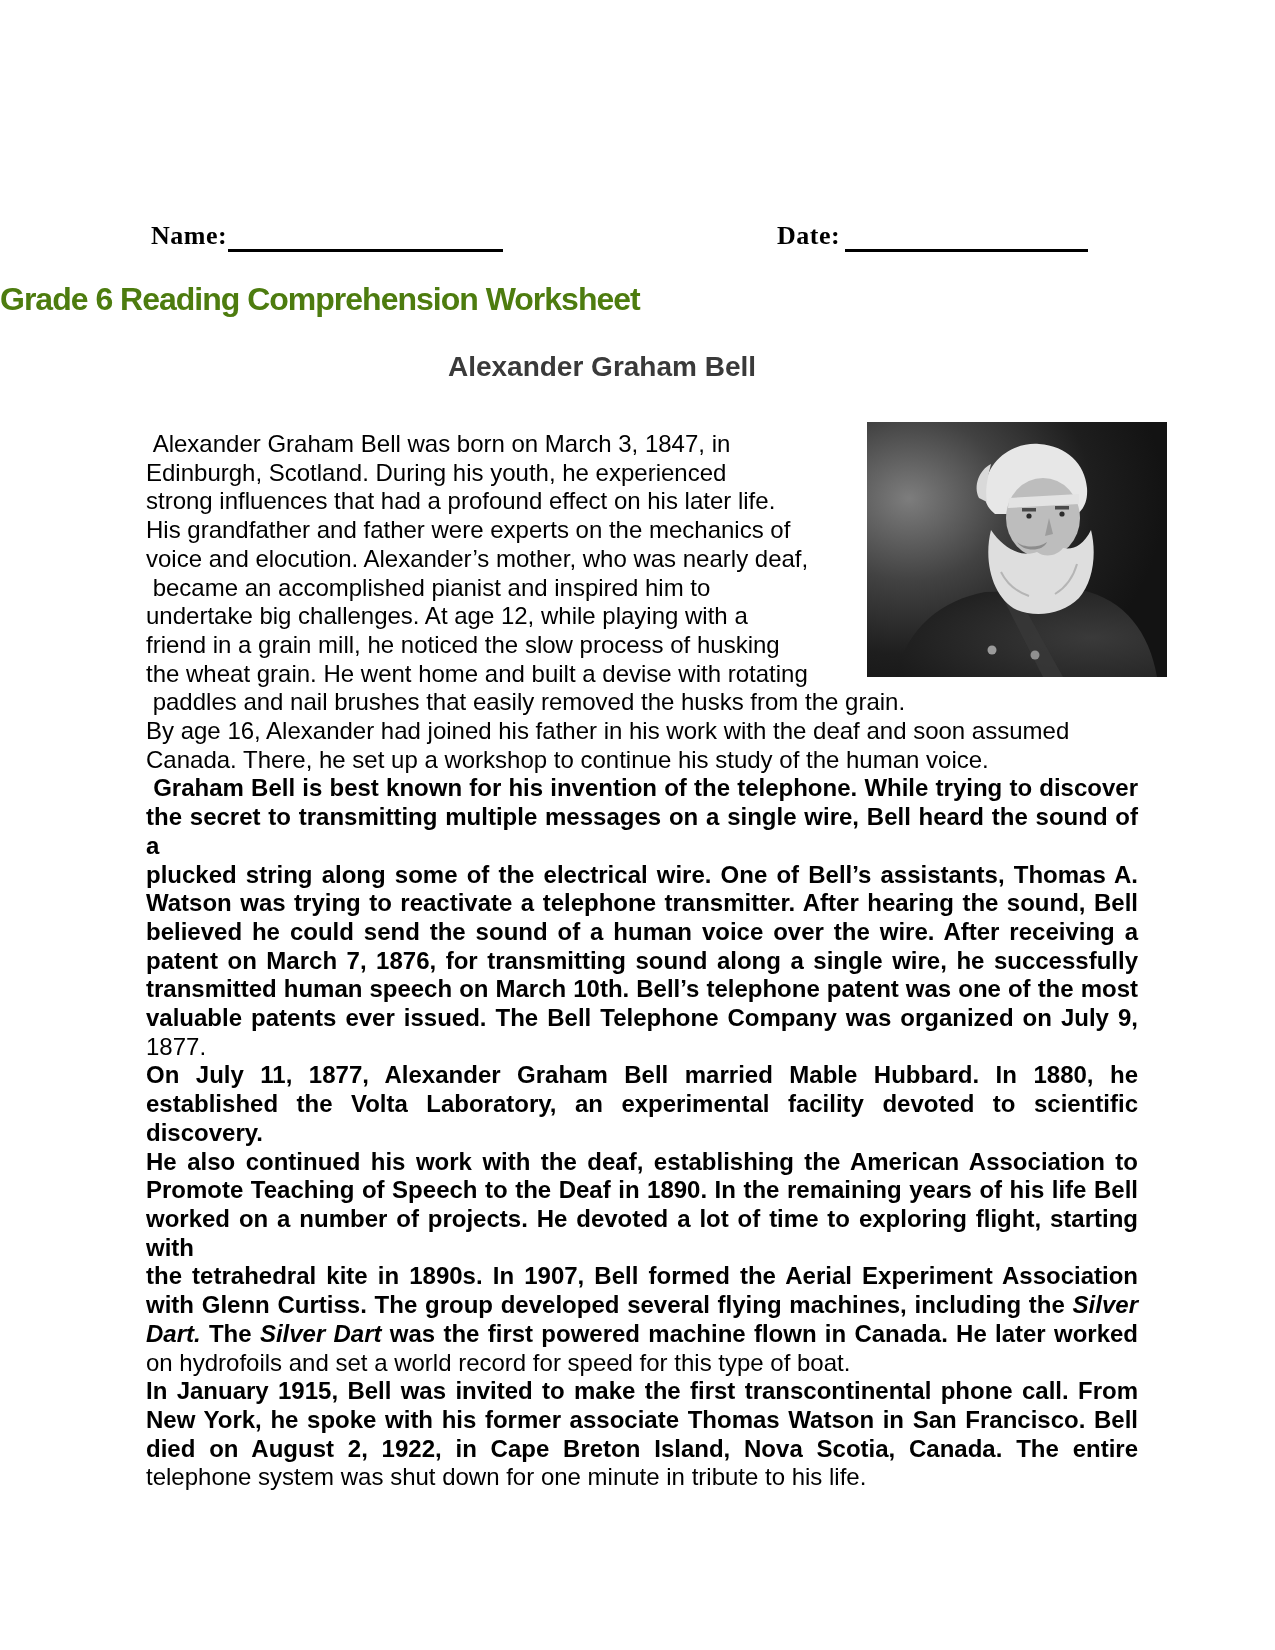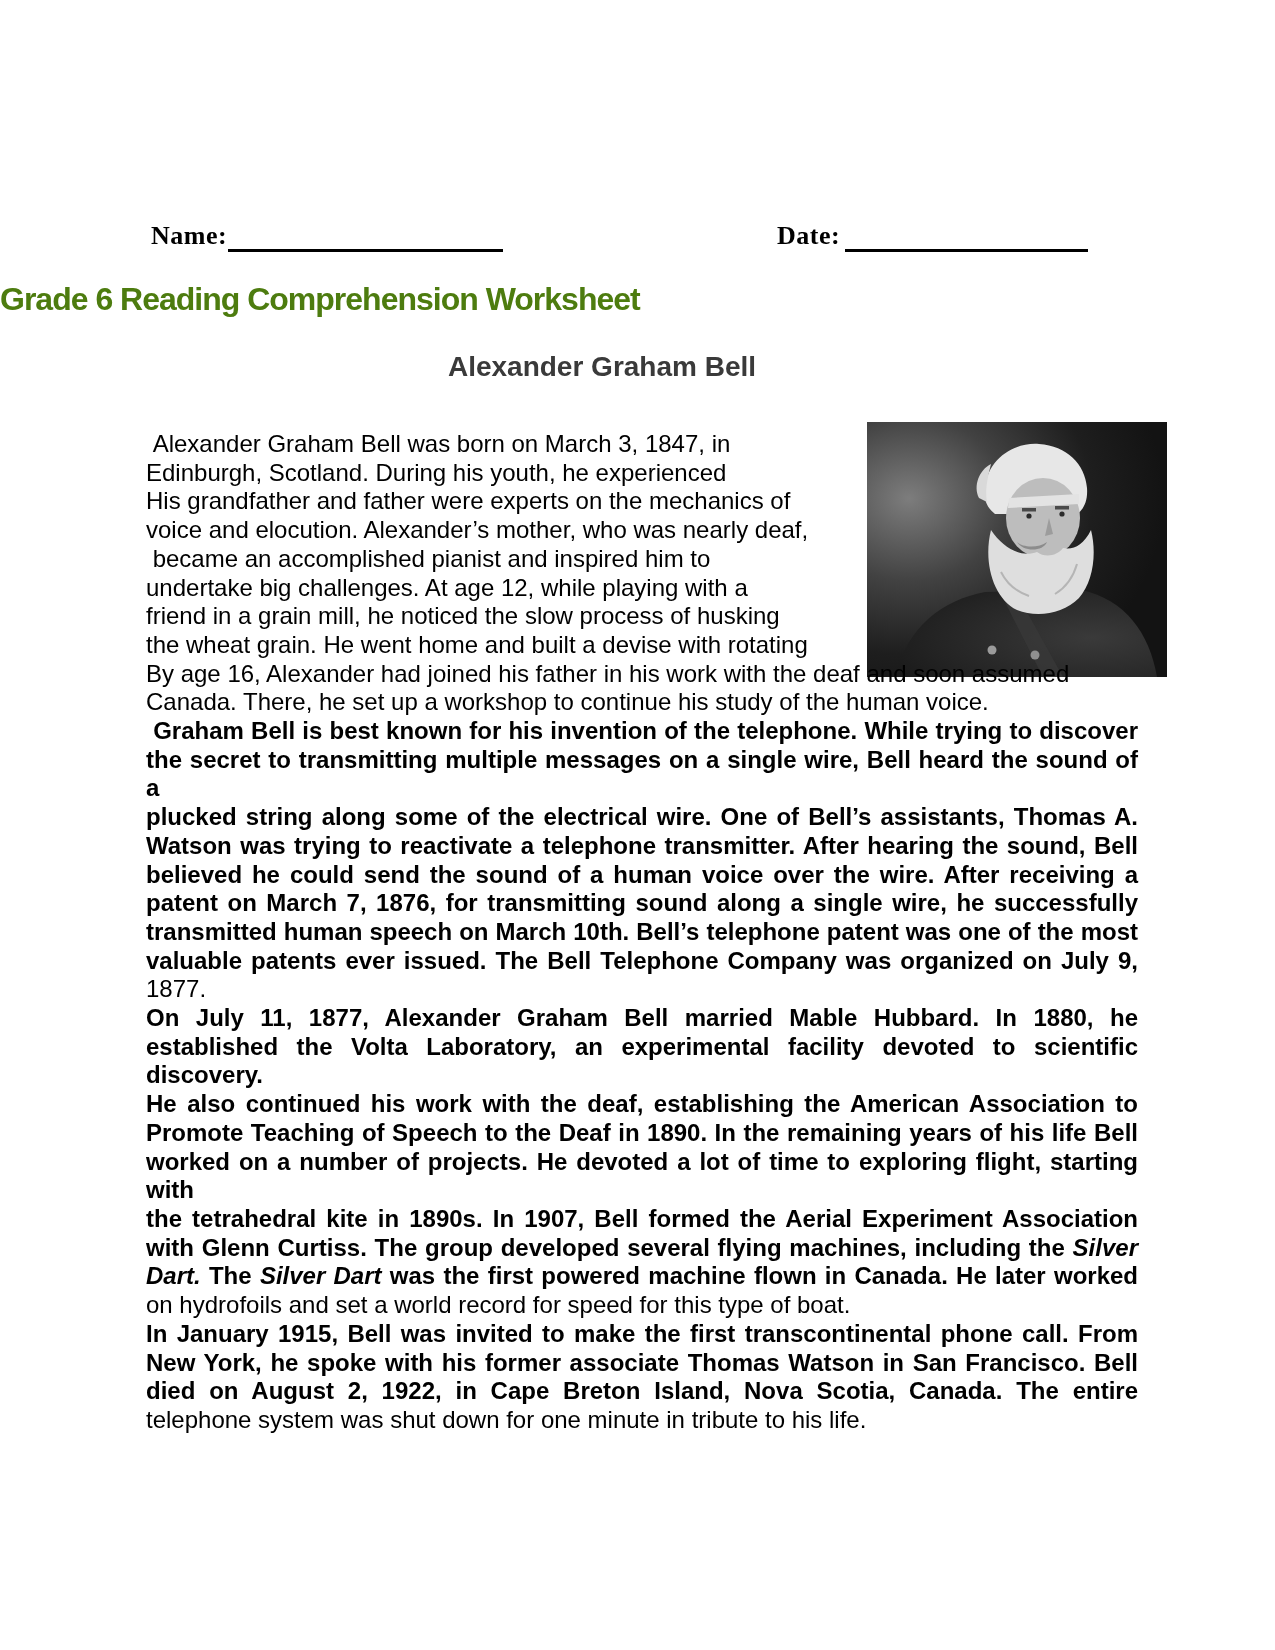--- a/index.html
+++ b/index.html
@@ -125,26 +125,28 @@
       <path d="M150,120 C156,126 172,126 180,120 C176,130 156,130 150,120 Z" fill="#8c8c8c"></path>
 
       <path d="M134,150 C140,162 150,170 162,174" stroke="#b5b5b5" stroke-width="2" fill="none"></path>
       <path d="M210,142 C206,156 198,166 188,172" stroke="#b5b5b5" stroke-width="2" fill="none"></path>
     </svg>
   </div>
 
   <div class="article">
       <div class="bline"><span>&nbsp;Alexander Graham Bell was born on March 3, 1847, in</span></div>
       <div class="bline"><span>Edinburgh, Scotland. During his youth, he experienced</span></div>
+      <div class="bline"><span>strong influences that had a profound effect on his later life.</span></div>
       <div class="bline"><span>His grandfather and father were experts on the mechanics of</span></div>
       <div class="bline"><span>voice and elocution. Alexander’s mother, who was nearly deaf,</span></div>
       <div class="bline"><span>&nbsp;became an accomplished pianist and inspired him to</span></div>
       <div class="bline"><span>undertake big challenges. At age 12, while playing with a</span></div>
       <div class="bline"><span>friend in a grain mill, he noticed the slow process of husking</span></div>
       <div class="bline"><span>the wheat grain. He went home and built a devise with rotating</span></div>
+      <div class="bline"><span>&nbsp;paddles and nail brushes that easily removed the husks from the grain.</span></div>
       <div class="bline"><span>By age 16, Alexander had joined his father in his work with the deaf and soon assumed</span></div>
       <div class="bline"><span>Canada. There, he set up a workshop to continue his study of the human voice.</span></div>
       <div class="bline just"><span>&nbsp;Graham Bell is best known for his invention of the telephone. While trying to discover</span></div>
       <div class="bline just"><span>the secret to transmitting multiple messages on a single wire, Bell heard the sound of a</span></div>
       <div class="bline just"><span>plucked string along some of the electrical wire. One of Bell’s assistants, Thomas A.</span></div>
       <div class="bline just"><span>Watson was trying to reactivate a telephone transmitter. After hearing the sound, Bell</span></div>
       <div class="bline just"><span>believed he could send the sound of a human voice over the wire. After receiving a</span></div>
       <div class="bline just"><span>patent on March 7, 1876, for transmitting sound along a single wire, he successfully</span></div>
       <div class="bline just"><span>transmitted human speech on March 10th. Bell’s telephone patent was one of the most</span></div>
       <div class="bline just"><span>valuable patents ever issued. The Bell Telephone Company was organized on July 9,</span></div>

